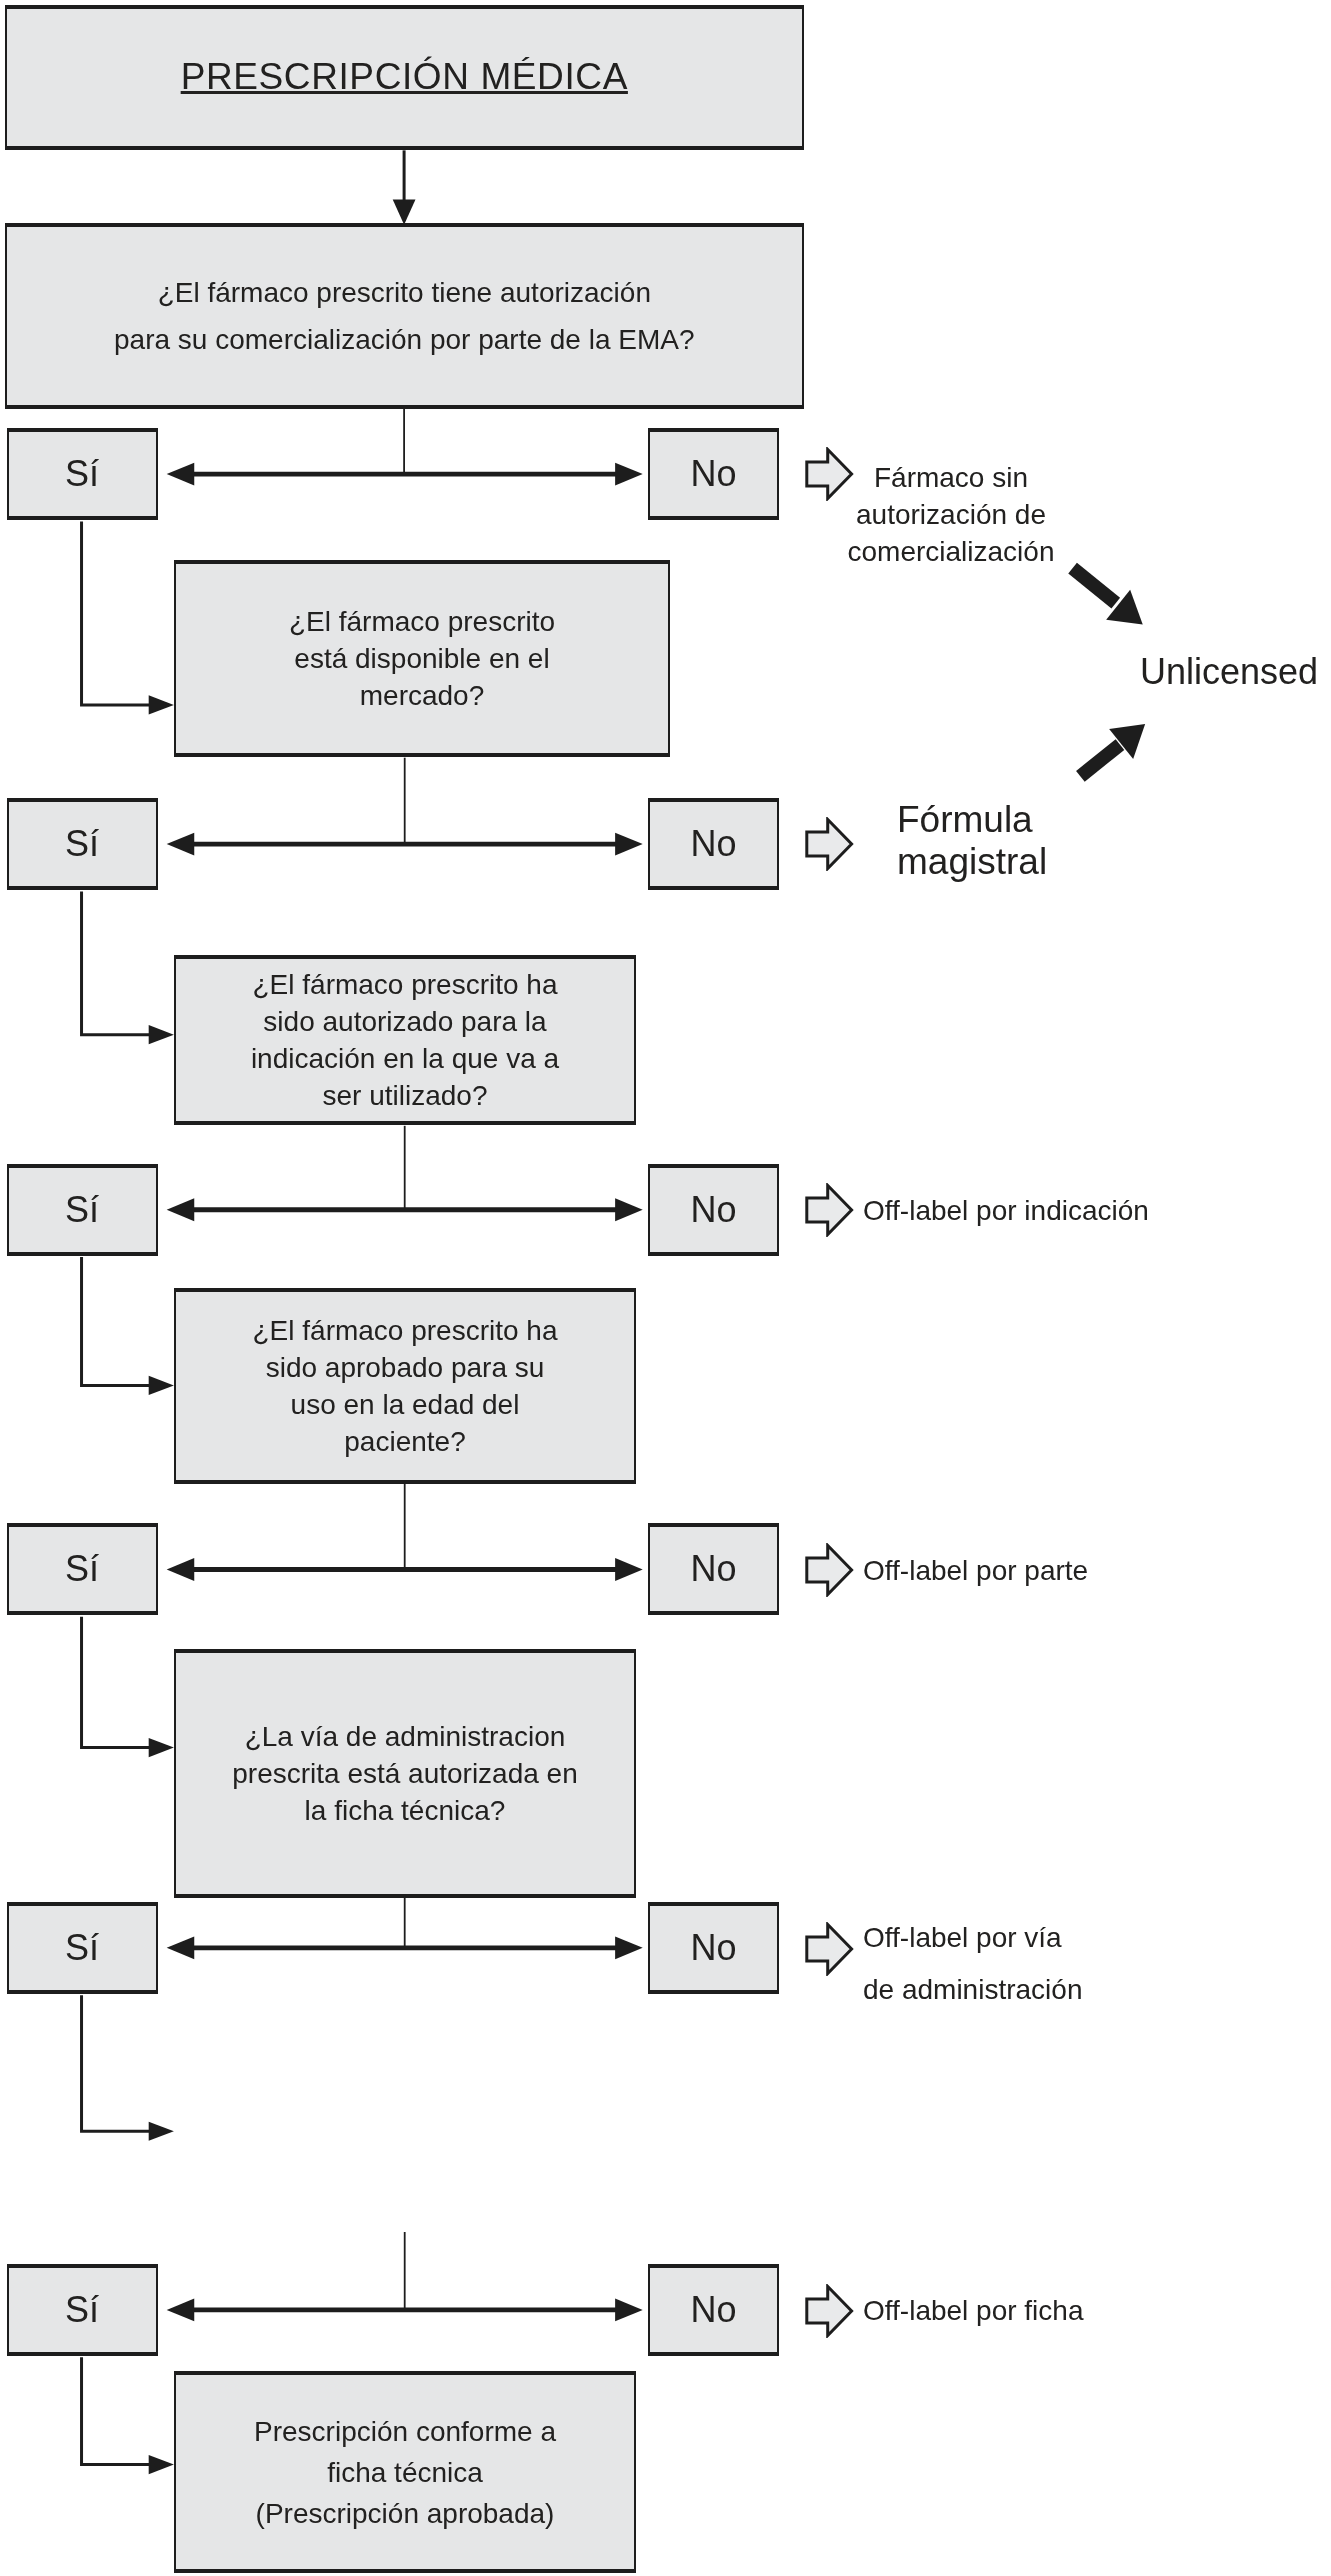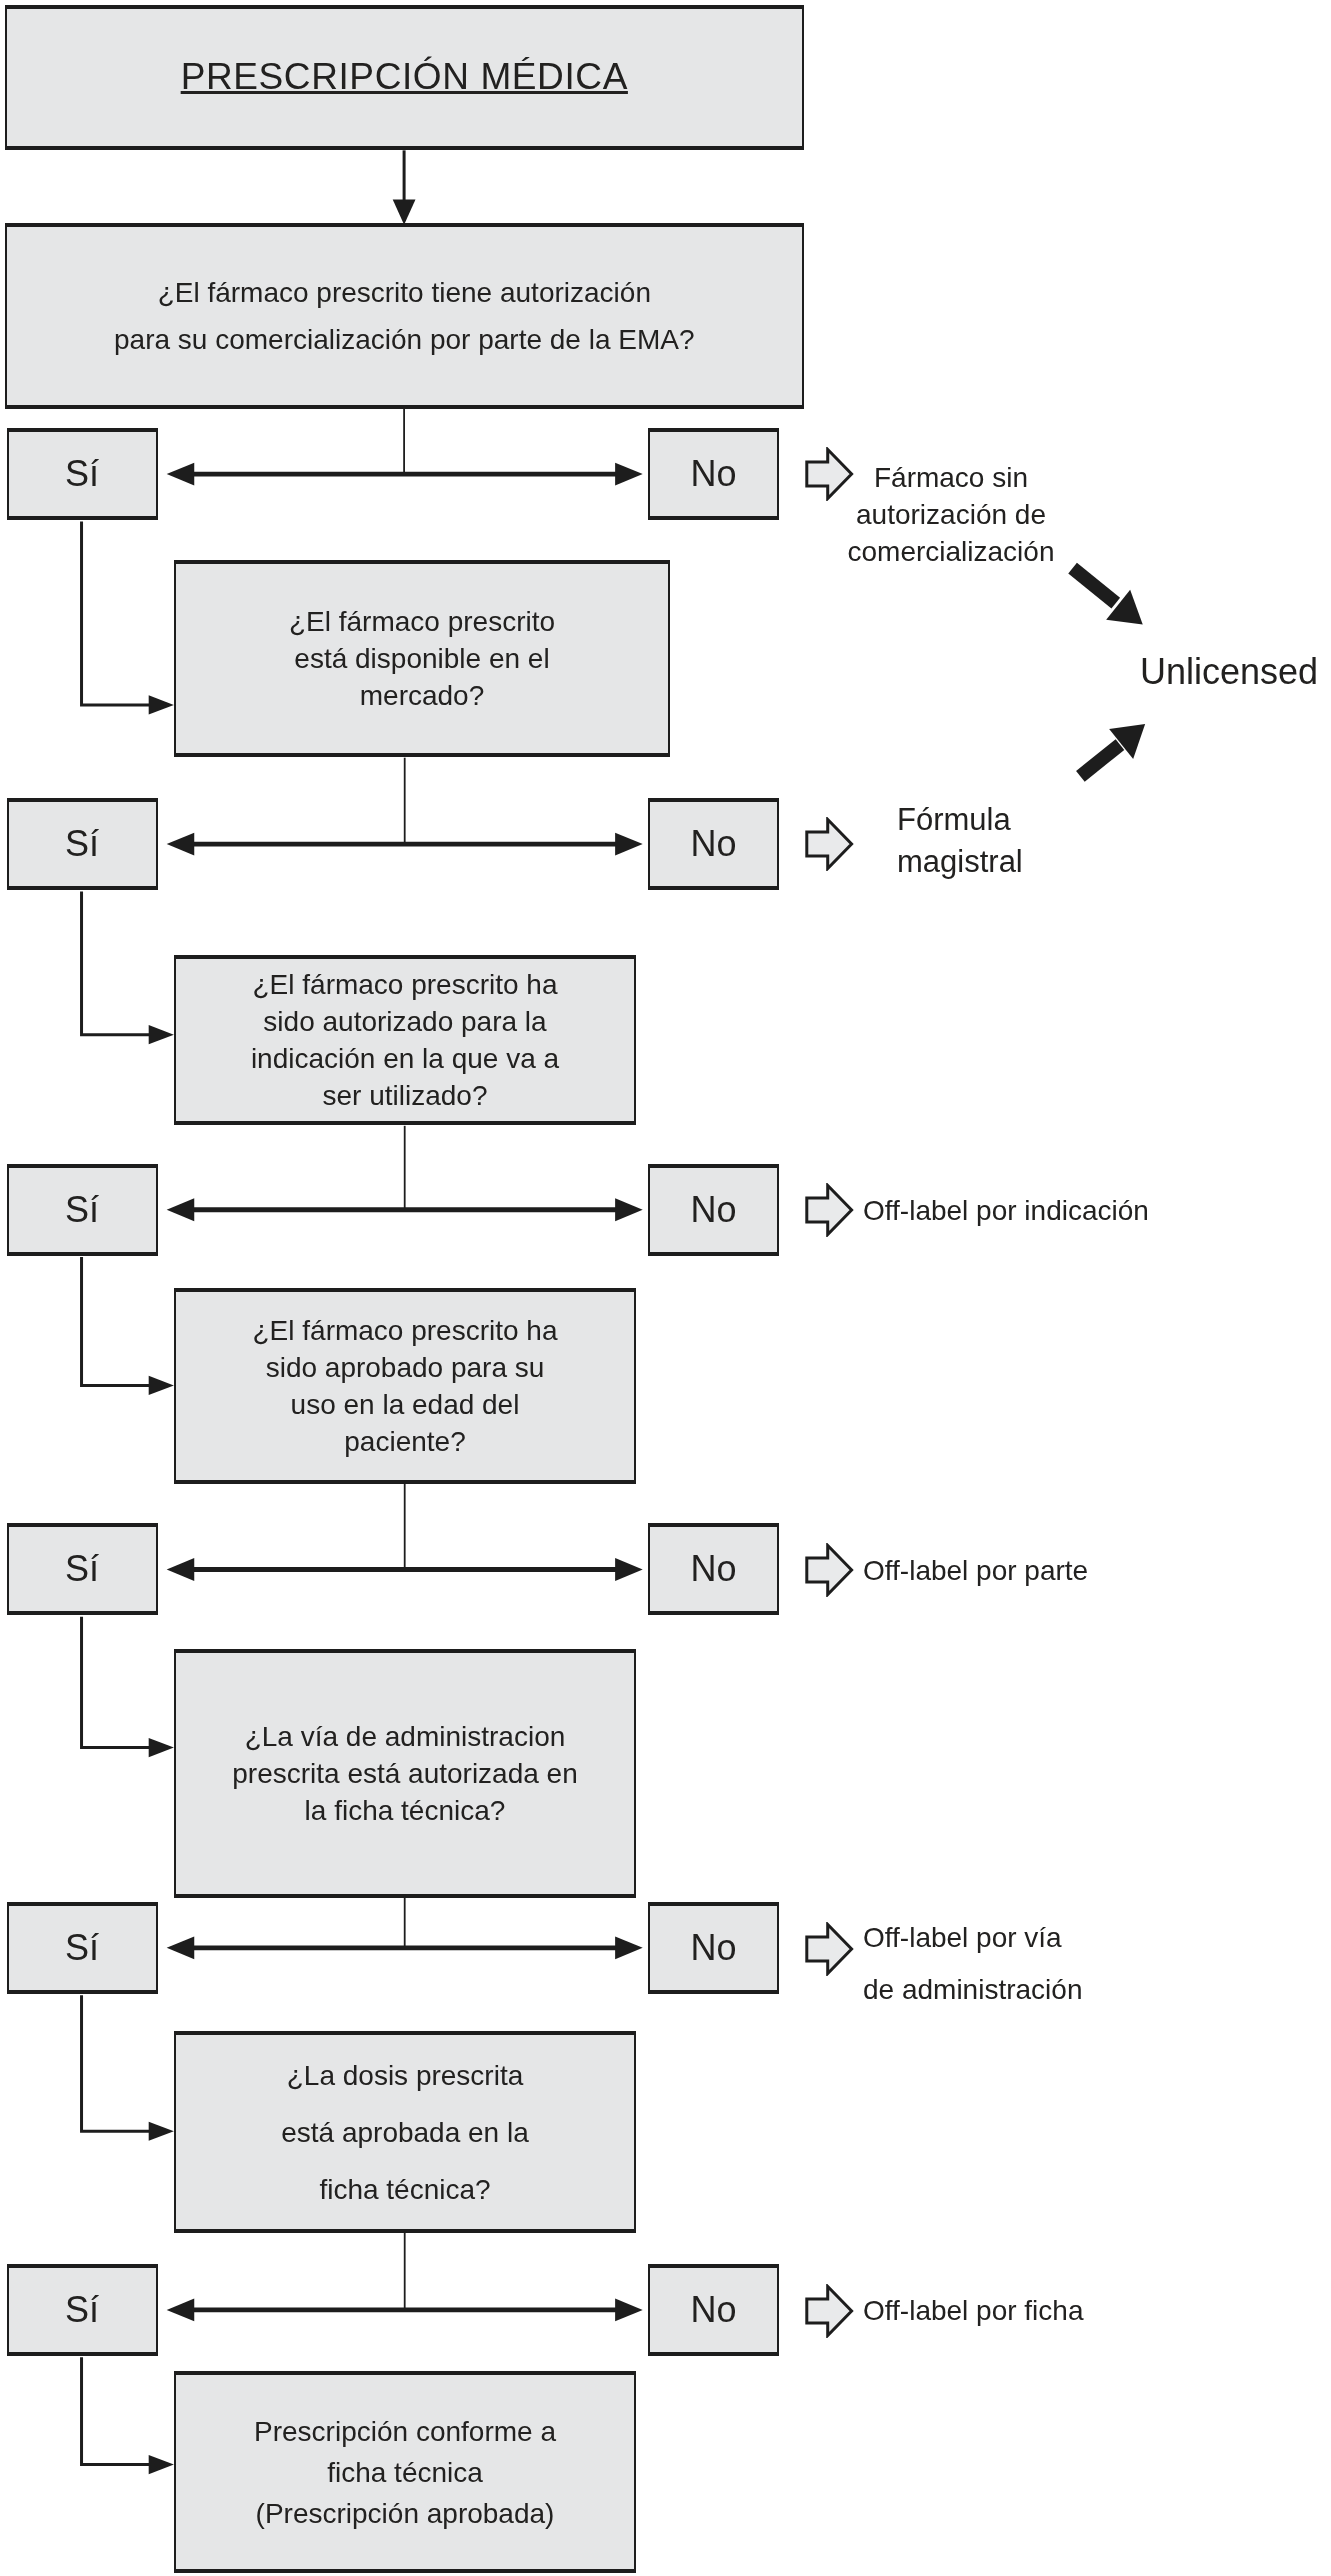--- a/index.html
+++ b/index.html
@@ -25,21 +25,21 @@
   .txt{white-space:pre-line;}
   .qtext{font-size:28px;line-height:37px;}
   .title-text{font-size:37px;letter-spacing:0.6px;}
   .yn{font-size:36px;}
   .label{
     position:absolute;
     font-size:28px;line-height:37px;
     white-space:pre-line;
   }
   .label-center{text-align:center;}
-  .big{font-size:31px;line-height:42px;}
+  .big{font-size:37px;line-height:42px;}
   .unlicensed{font-size:36px;line-height:38px;}
   .icon-wrap{position:absolute;width:49px;height:54px;}
 </style>
 </head>
 <body>
 
 <div class="stage">
 
   <svg class="wires" xmlns="http://www.w3.org/2000/svg" viewBox="0 0 2220 4295" width="1331" height="2576">
 
@@ -224,25 +224,20 @@
     <span class="txt yn">No</span>
   </div>
   <div class="icon-wrap" style="left:805px;top:1922px;">
     <svg width="49" height="54" viewBox="0 0 82 90" xmlns="http://www.w3.org/2000/svg">
       <polygon points="3,25 38,25 38,4 78,45 38,86 38,65 3,65" fill="#e9eaeb" stroke="#1d1d1d" stroke-width="5"></polygon>
     </svg>
   </div>
   <div class="label" style="left:863px;top:1912px;line-height:52px;">Off-label por vía
 de administración</div>
 
-  <div class="box" style="left:174px;top:2031px;width:462px;height:202px;">
-    <span class="txt qtext" style="line-height:57px;">¿La dosis prescrita
-está aprobada en la
-ficha técnica?</span>
-  </div>
 
   <div class="box" style="left:6.6px;top:2264px;width:151px;height:92px;">
     <span class="txt yn">Sí</span>
   </div>
   <div class="box" style="left:648px;top:2264px;width:131px;height:92px;">
     <span class="txt yn">No</span>
   </div>
   <div class="icon-wrap" style="left:805px;top:2284px;">
     <svg width="49" height="54" viewBox="0 0 82 90" xmlns="http://www.w3.org/2000/svg">
       <polygon points="3,25 38,25 38,4 78,45 38,86 38,65 3,65" fill="#e9eaeb" stroke="#1d1d1d" stroke-width="5"></polygon>

